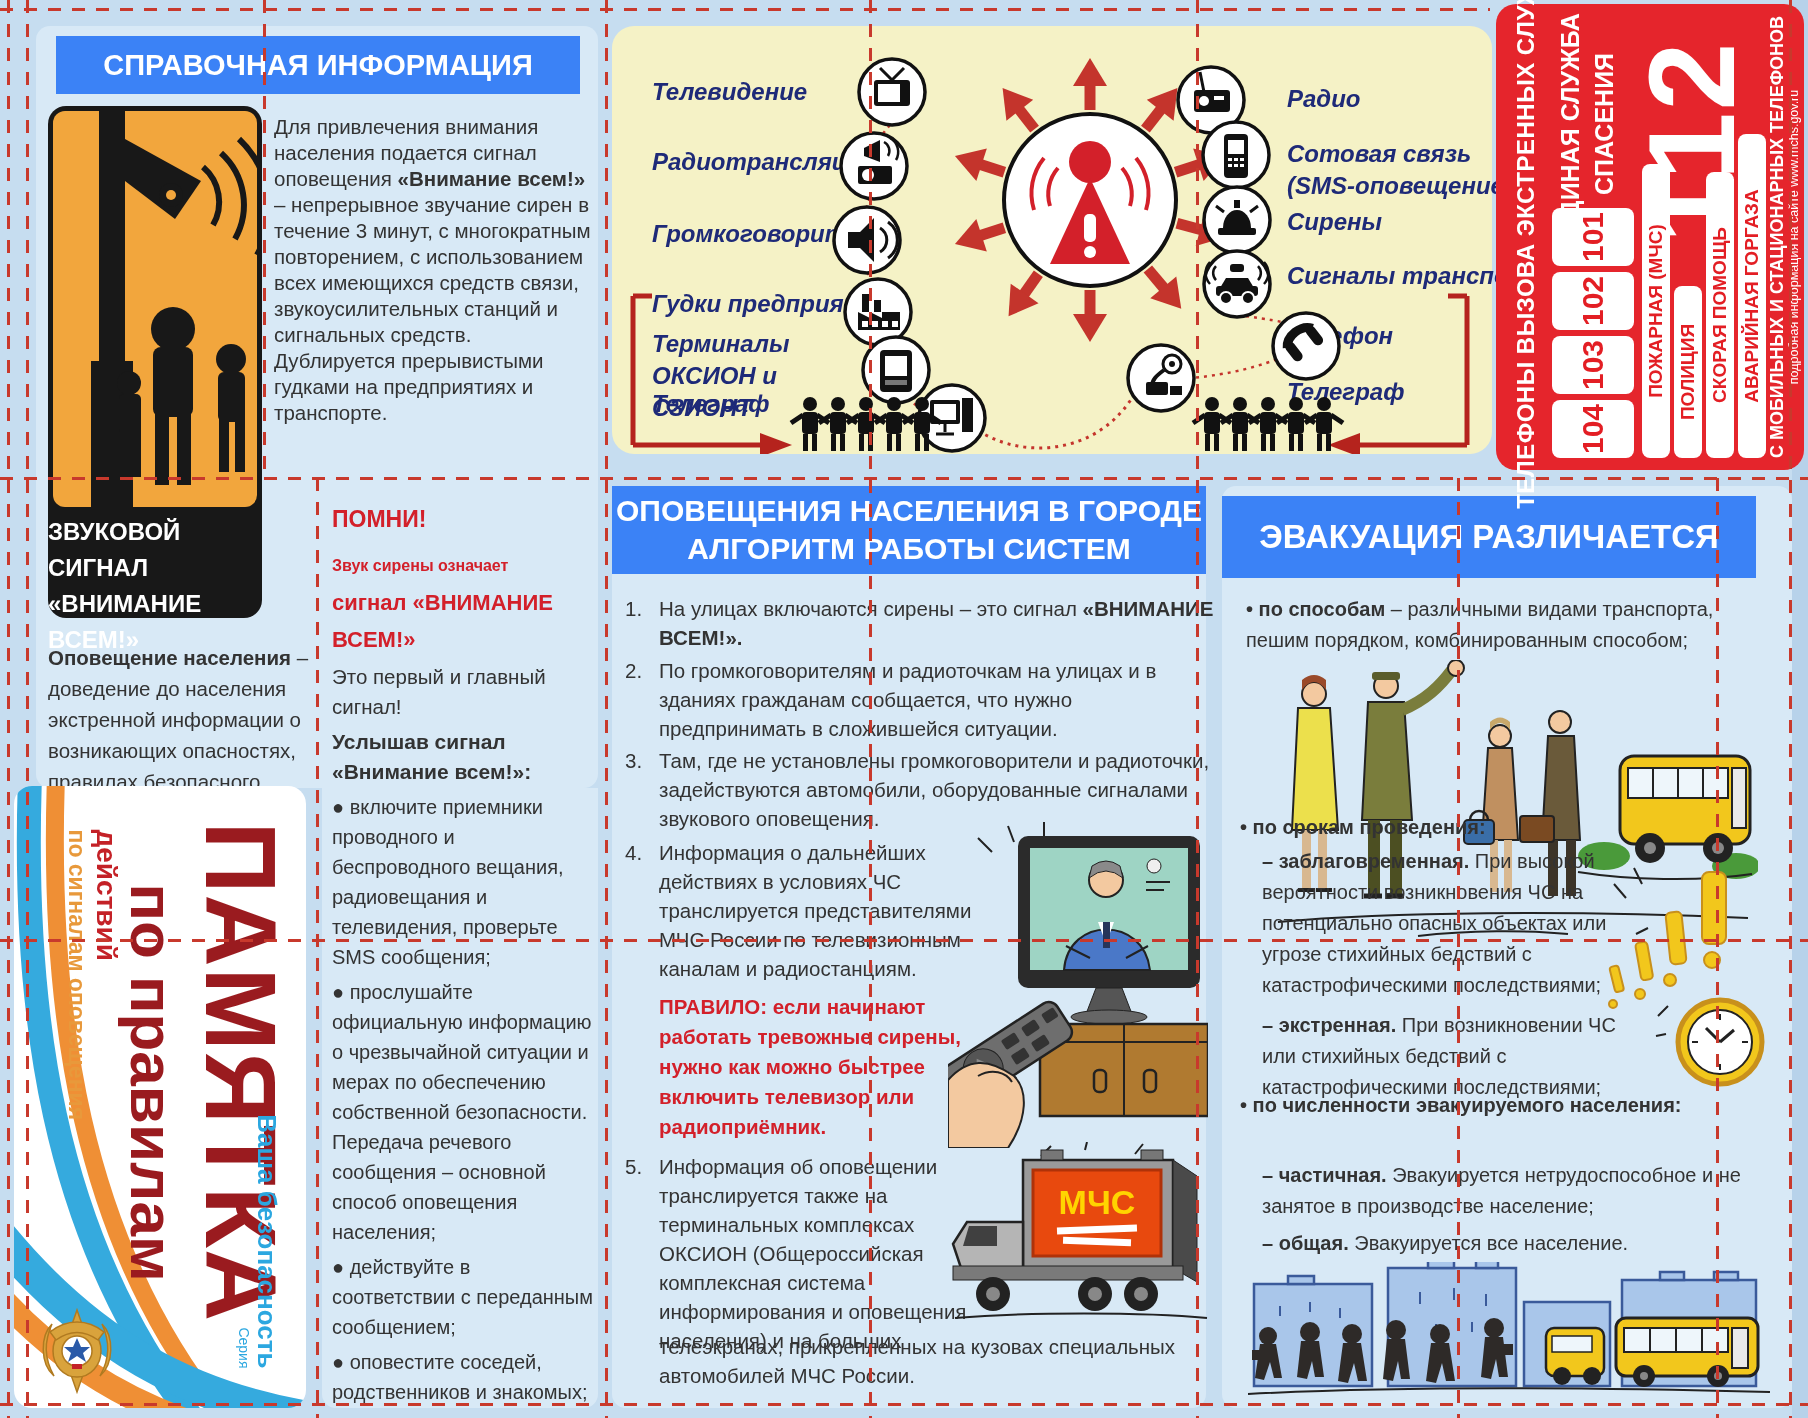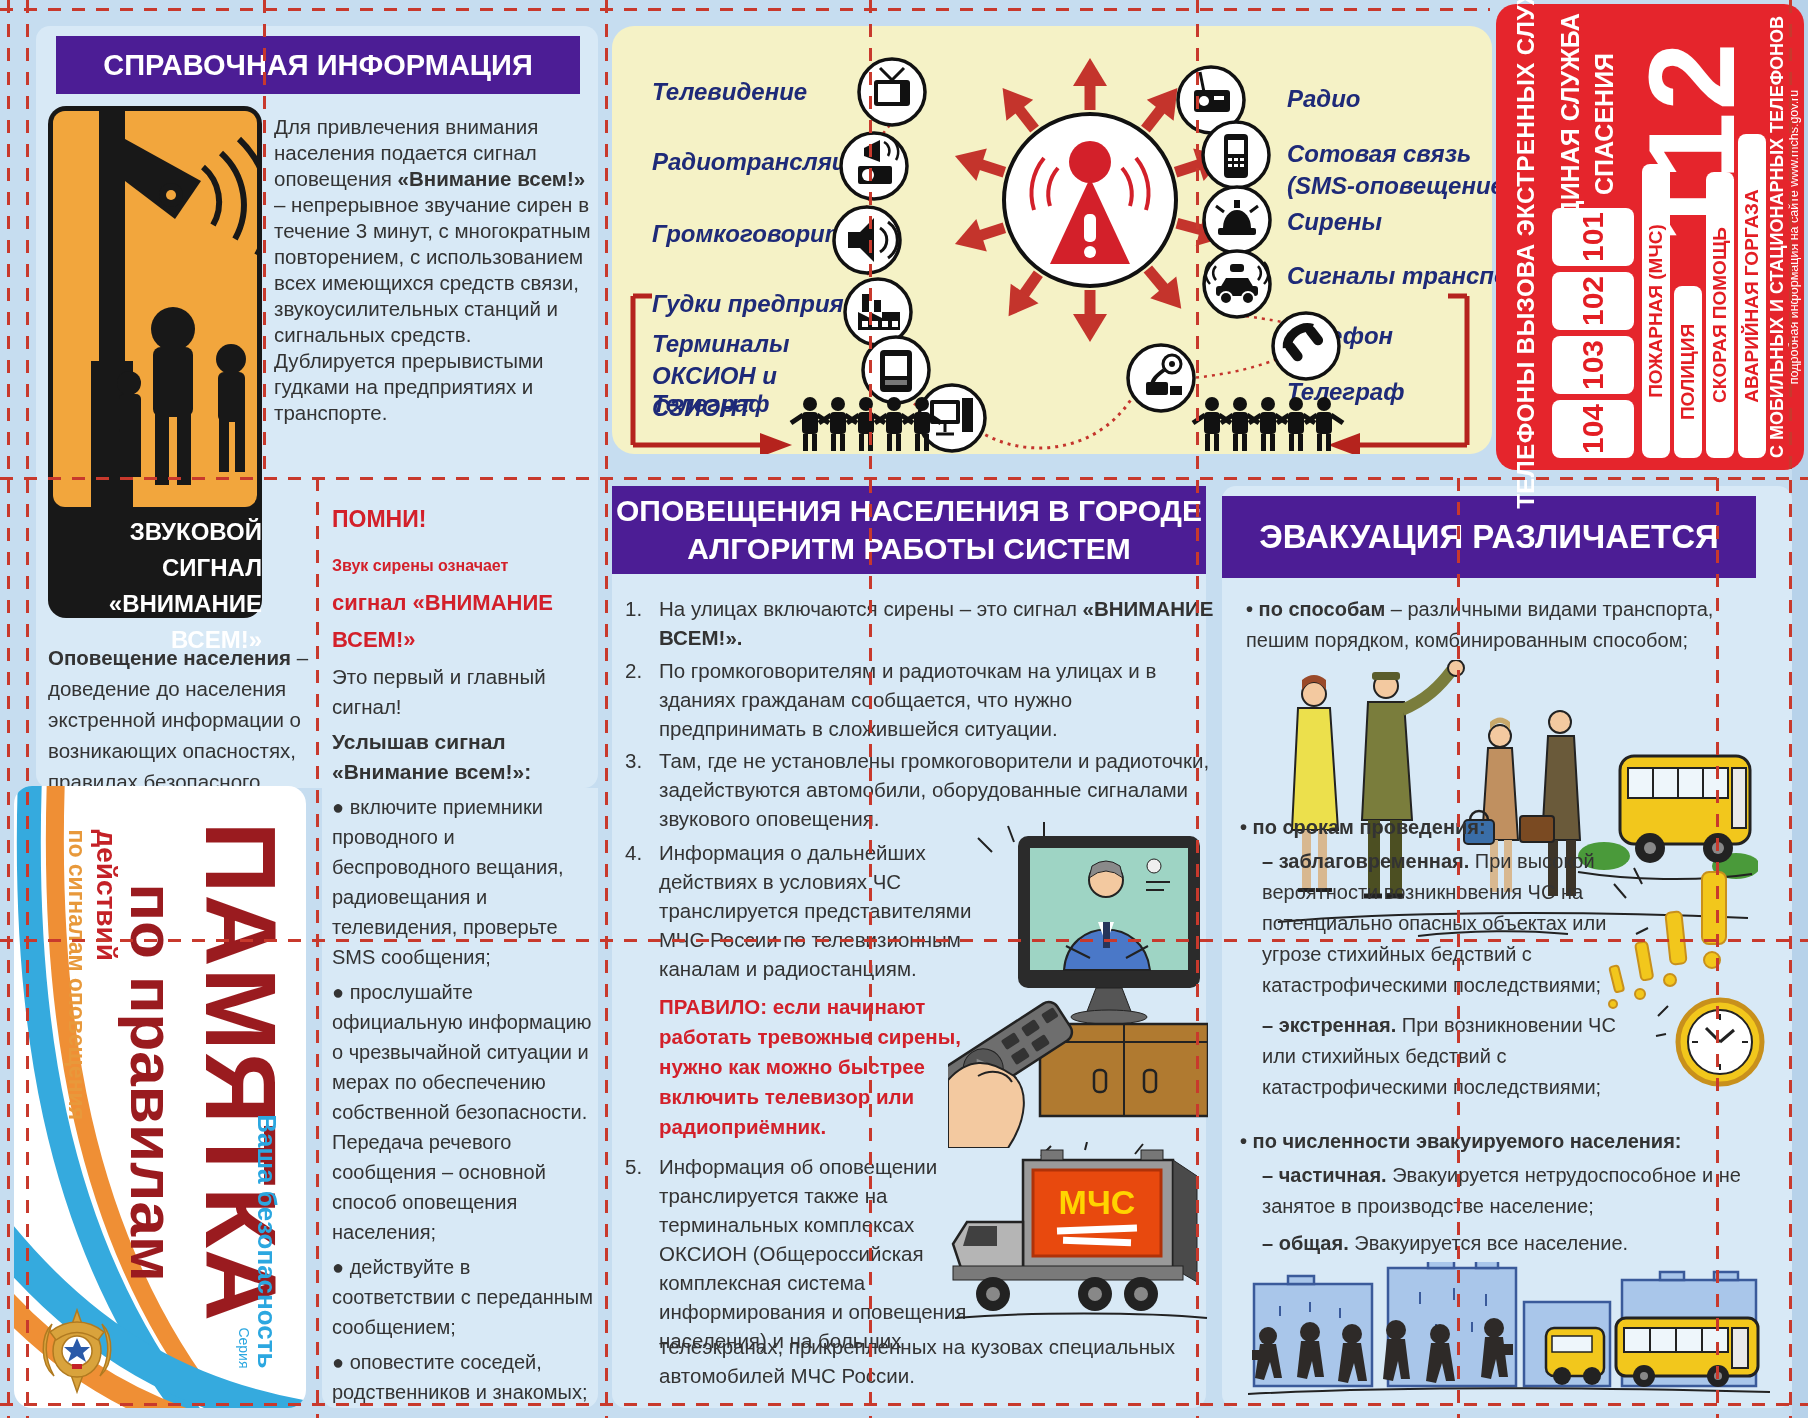--- a/index.html
+++ b/index.html
@@ -1,19 +1,19 @@
 <!DOCTYPE html>
 <html><head>
 <meta charset="utf-8">
 <style>
   html,body{margin:0;padding:0;background:#c6ddf0;}
   #poster{position:relative;width:1808px;height:1418px;background:#c6ddf0;overflow:hidden;
           font-family:"Liberation Sans","DejaVu Sans",sans-serif;color:#333;}
   .panel{position:absolute;background:#d8e9f6;border-radius:14px;}
-  .redhead{position:absolute;background:#4c1d95;color:#fff;font-weight:bold;text-align:center;}
+  .redhead{position:absolute;background:#3b82f6;color:#fff;font-weight:bold;text-align:center;}
   .abs{position:absolute;}
   
   .fv{position:absolute;width:3px;z-index:90;background-image:repeating-linear-gradient(180deg,#c8392c 0 13px,rgba(0,0,0,0) 13px 24px);}
   .fh{position:absolute;height:3px;z-index:90;background-image:repeating-linear-gradient(90deg,#c8392c 0 13px,rgba(0,0,0,0) 13px 24px);}
   
   .body-t{font-size:20.5px;line-height:29px;color:#333;}
   .navy{color:#1e2a78;font-weight:bold;font-style:italic;}
   .red-t{color:#d3202a;font-weight:bold;}
   .b{font-weight:bold;}
   .list-item{position:absolute;font-size:20.5px;line-height:29px;color:#333;padding-left:34px;}
@@ -84,21 +84,21 @@
             <rect x="165" y="261" width="27" height="50" rx="6"></rect>
           <rect x="166" y="305" width="10" height="56"></rect>
             <rect x="182" y="305" width="10" height="56"></rect>
           <circle cx="76" cy="272" r="12"></circle>
             <rect x="66" y="283" width="22" height="40" rx="5"></rect>
           <rect x="67" y="318" width="8" height="48"></rect>
             <rect x="80" y="318" width="8" height="48"></rect>
         </g>
       </svg>
     </div>
-    <div class="abs" style="left:0;top:408px;width:214px;text-align:right;color:#fff;font-weight:bold;font-size:24px;line-height:36px;">
+    <div class="abs" style="left:0;top:408px;width:214px;text-align:left;color:#fff;font-weight:bold;font-size:24px;line-height:36px;">
       <div>ЗВУКОВОЙ СИГНАЛ</div>
       <div>«ВНИМАНИЕ ВСЕМ!»</div>
     </div>
   </div>
 
   <div class="abs body-t" style="left:274px;top:114px;width:318px;line-height:26px;">
     <span>Для привлечения внимания населения подается сигнал оповещения </span><span class="b">«Внимание всем!»</span><span> – непрерывное звучание сирен в течение 3 минут, с многократным повторением, с использованием всех имеющихся средств связи, звукоусилительных станций и сигнальных средств. Дублируется прерывистыми гудками на предприятиях и транспорте.</span>
   </div>
 
   <div class="abs body-t" style="left:48px;top:642px;width:276px;line-height:31px;">
@@ -563,21 +563,21 @@
     </g>
     <circle cx="112" cy="204" r="42" fill="#f2c71c" stroke="#c8901c" stroke-width="5"></circle>
     <circle cx="112" cy="204" r="32" fill="#fff" stroke="#222" stroke-width="2"></circle>
     <g stroke="#222" stroke-width="2">
         <path d="M112,176 v6 M112,226 v6 M84,204 h6 M134,204 h6"></path>
       </g>
     <path d="M112,204 L98,190 M112,204 L126,192" stroke="#222" stroke-width="3"></path>
     <path d="M60,168 l-10,10 M58,196 l-10,2" stroke="#222" stroke-width="2" fill="none"></path>
   </svg>
 
-  <div class="evac-b b" style="left:1240px;top:1126px;">• по численности эвакуируемого населения:</div>
+  <div class="evac-b b" style="left:1240px;top:1090px;">• по численности эвакуируемого населения:</div>
   <div class="evac-b" style="left:1262px;top:1160px;width:516px;">
     <span class="b">– частичная.</span><span> Эвакуируется нетрудоспособное и не занятое в производстве население;</span>
   </div>
   <div class="evac-b" style="left:1262px;top:1228px;width:516px;">
     <span class="b">– общая.</span><span> Эвакуируется все население.</span>
   </div>
 
   <svg class="abs" width="540" height="140" viewBox="0 0 540 140" style="left:1240px;top:1262px;">
     <g fill="#a9c6ea" stroke="#3a5a9a" stroke-width="2.5">
       <rect x="14" y="22" width="118" height="102"></rect>

